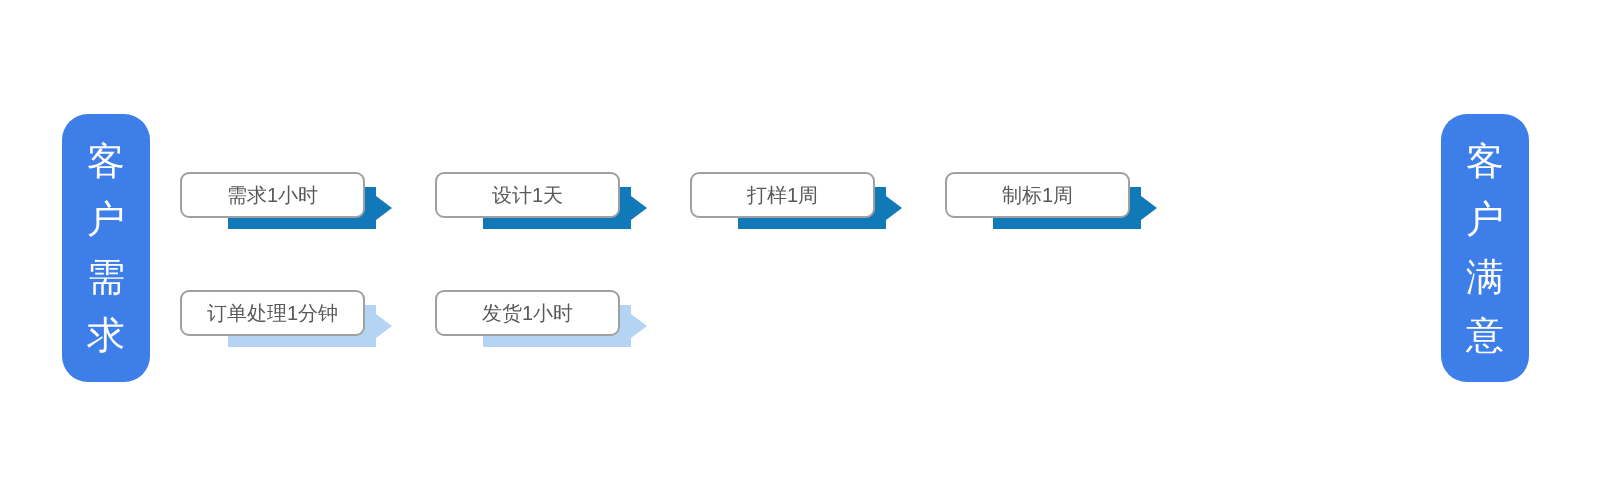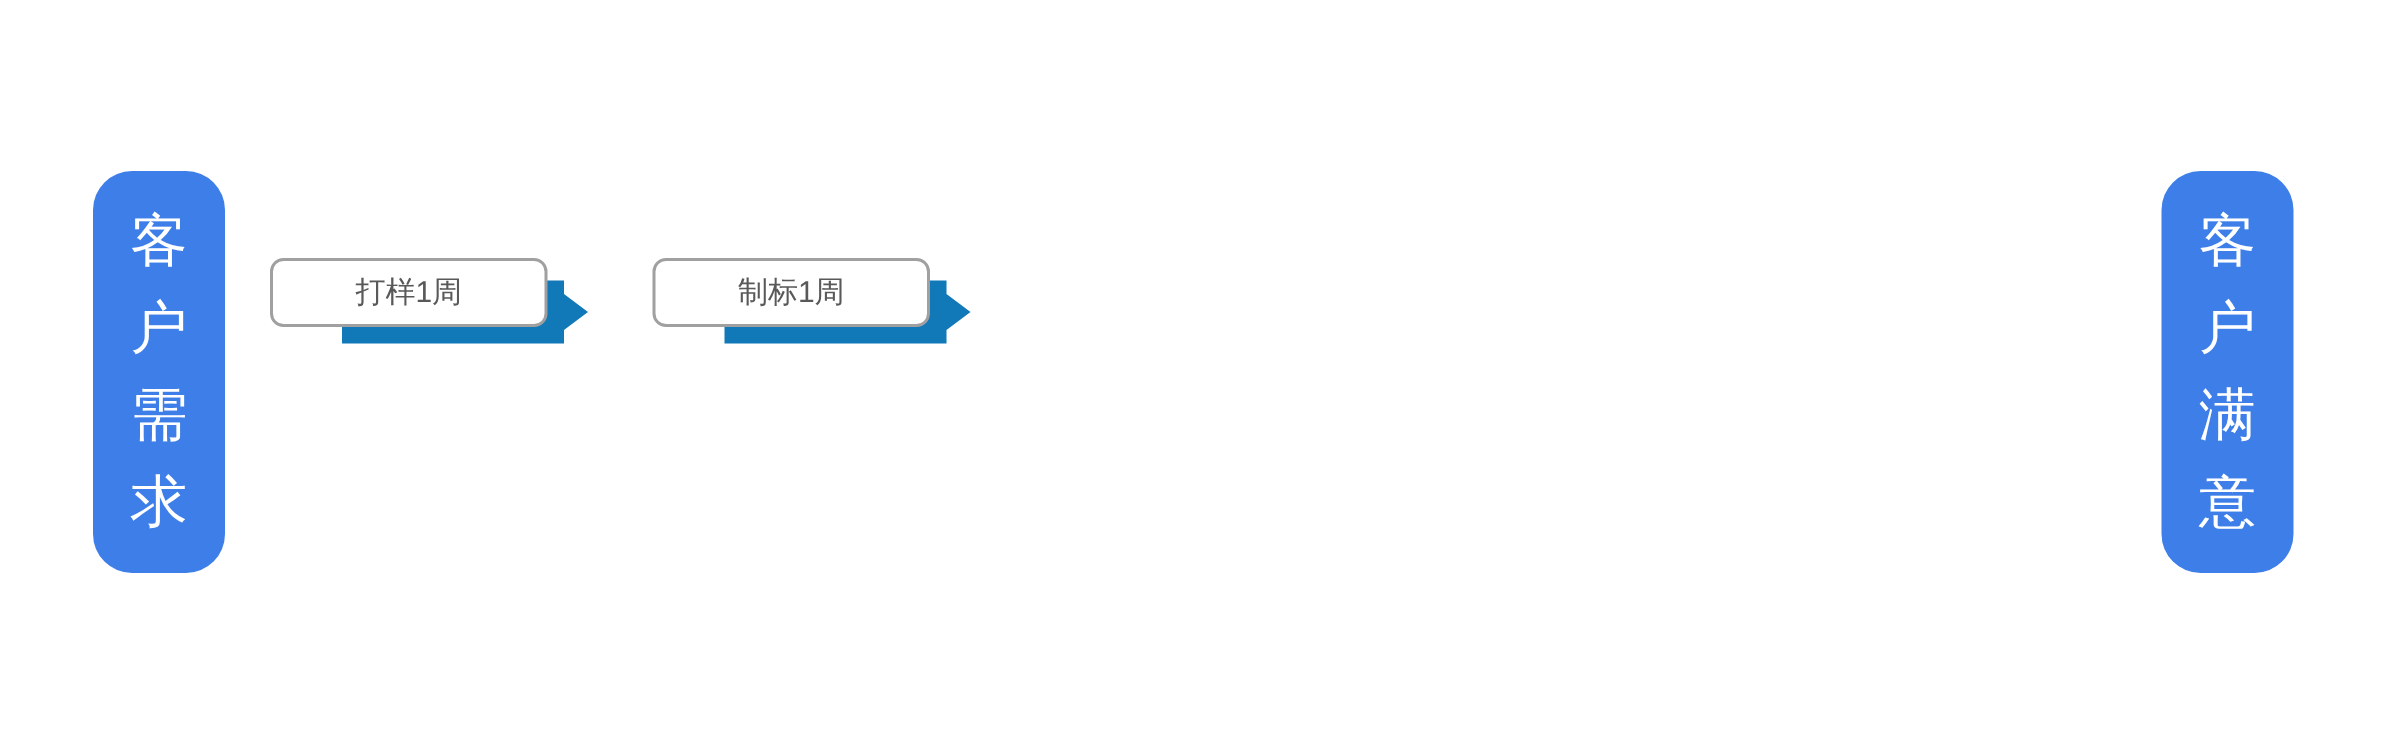--- a/index.html
+++ b/index.html
@@ -87,22 +87,38 @@
 <div class="canvas">
 
   <div class="pill left" style="background: rgb(61, 126, 233);">
       <span class="pill-char">客</span>
       <span class="pill-char">户</span>
       <span class="pill-char">需</span>
       <span class="pill-char">求</span>
     </div>
 
   <div class="row top">
+  <div class="step">
+    <svg class="arrow-svg" viewBox="0 0 164 42" preserveAspectRatio="none" aria-hidden="true">
+      <polygon points="0,0 148,0 148,9 164,21 148,33 148,42 0,42" fill="#1179b8"></polygon>
+    </svg>
+    <div class="box">
+      <span class="step-label">需求1小时</span>
+    </div>
+  </div>
 
 
+  <div class="step">
+    <svg class="arrow-svg" viewBox="0 0 164 42" preserveAspectRatio="none" aria-hidden="true">
+      <polygon points="0,0 148,0 148,9 164,21 148,33 148,42 0,42" fill="#1179b8"></polygon>
+    </svg>
+    <div class="box">
+      <span class="step-label">设计1天</span>
+    </div>
+  </div>
 
   <div class="step">
     <svg class="arrow-svg" viewBox="0 0 164 42" preserveAspectRatio="none" aria-hidden="true">
       <polygon points="0,0 148,0 148,9 164,21 148,33 148,42 0,42" fill="#1179b8"></polygon>
     </svg>
     <div class="box">
       <span class="step-label">打样1周</span>
     </div>
   </div>
 
@@ -110,21 +126,37 @@
     <svg class="arrow-svg" viewBox="0 0 164 42" preserveAspectRatio="none" aria-hidden="true">
       <polygon points="0,0 148,0 148,9 164,21 148,33 148,42 0,42" fill="#1179b8"></polygon>
     </svg>
     <div class="box">
       <span class="step-label">制标1周</span>
     </div>
   </div>
 </div>
 
   <div class="row bottom">
+  <div class="step">
+    <svg class="arrow-svg" viewBox="0 0 164 42" preserveAspectRatio="none" aria-hidden="true">
+      <polygon points="0,0 148,0 148,9 164,21 148,33 148,42 0,42" fill="#b5d3f3"></polygon>
+    </svg>
+    <div class="box">
+      <span class="step-label">订单处理1分钟</span>
+    </div>
+  </div>
 
+  <div class="step">
+    <svg class="arrow-svg" viewBox="0 0 164 42" preserveAspectRatio="none" aria-hidden="true">
+      <polygon points="0,0 148,0 148,9 164,21 148,33 148,42 0,42" fill="#b5d3f3"></polygon>
+    </svg>
+    <div class="box">
+      <span class="step-label">发货1小时</span>
+    </div>
+  </div>
 
 
 
 </div>
 
   <div class="pill right" style="background: rgb(61, 126, 233);">
       <span class="pill-char">客</span>
       <span class="pill-char">户</span>
       <span class="pill-char">满</span>
       <span class="pill-char">意</span>

